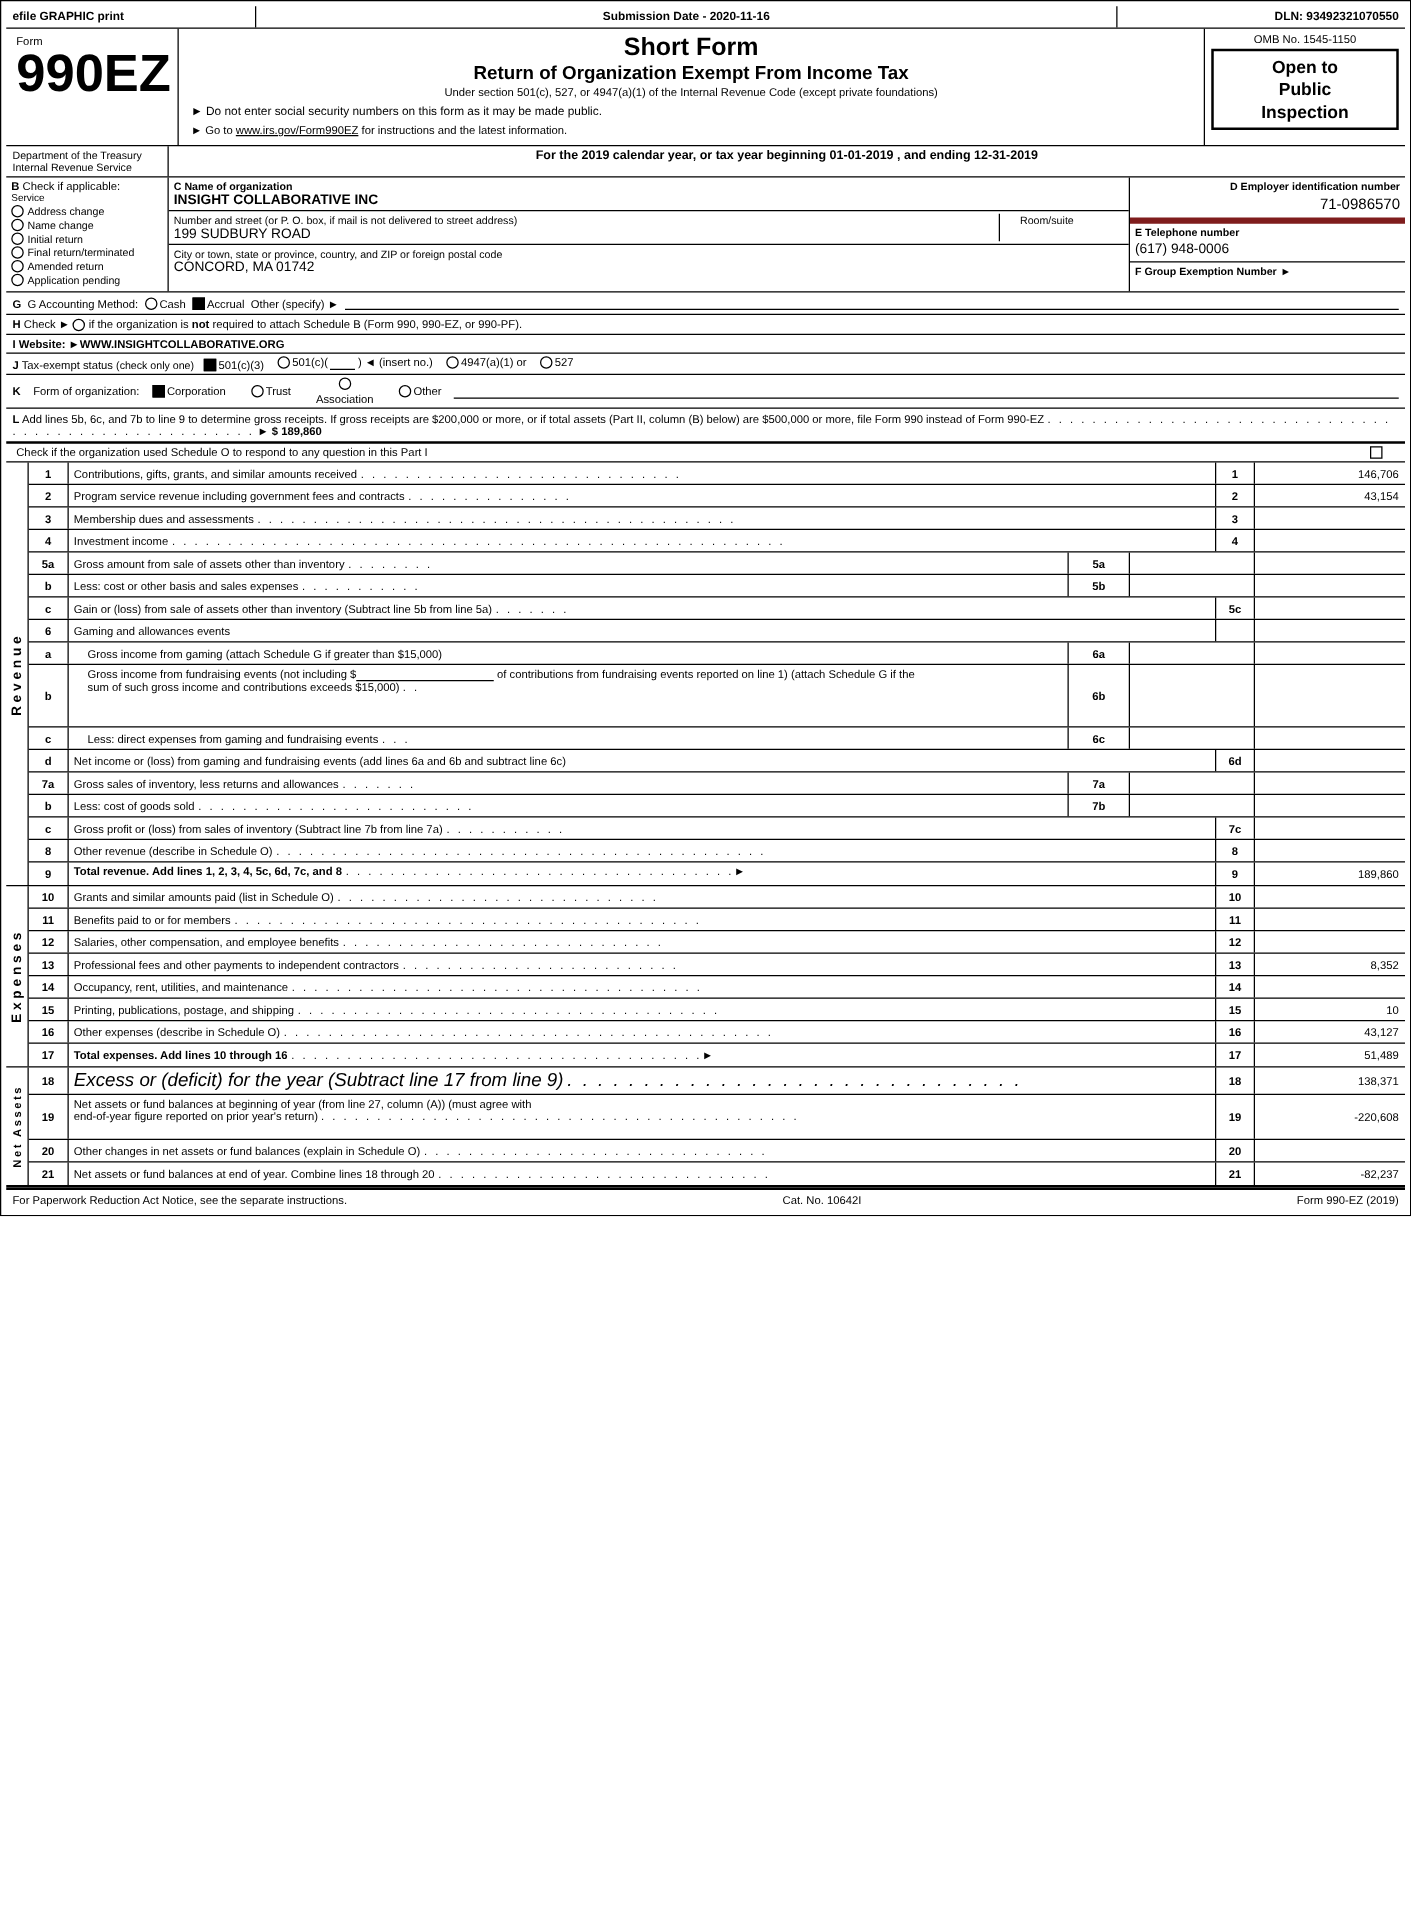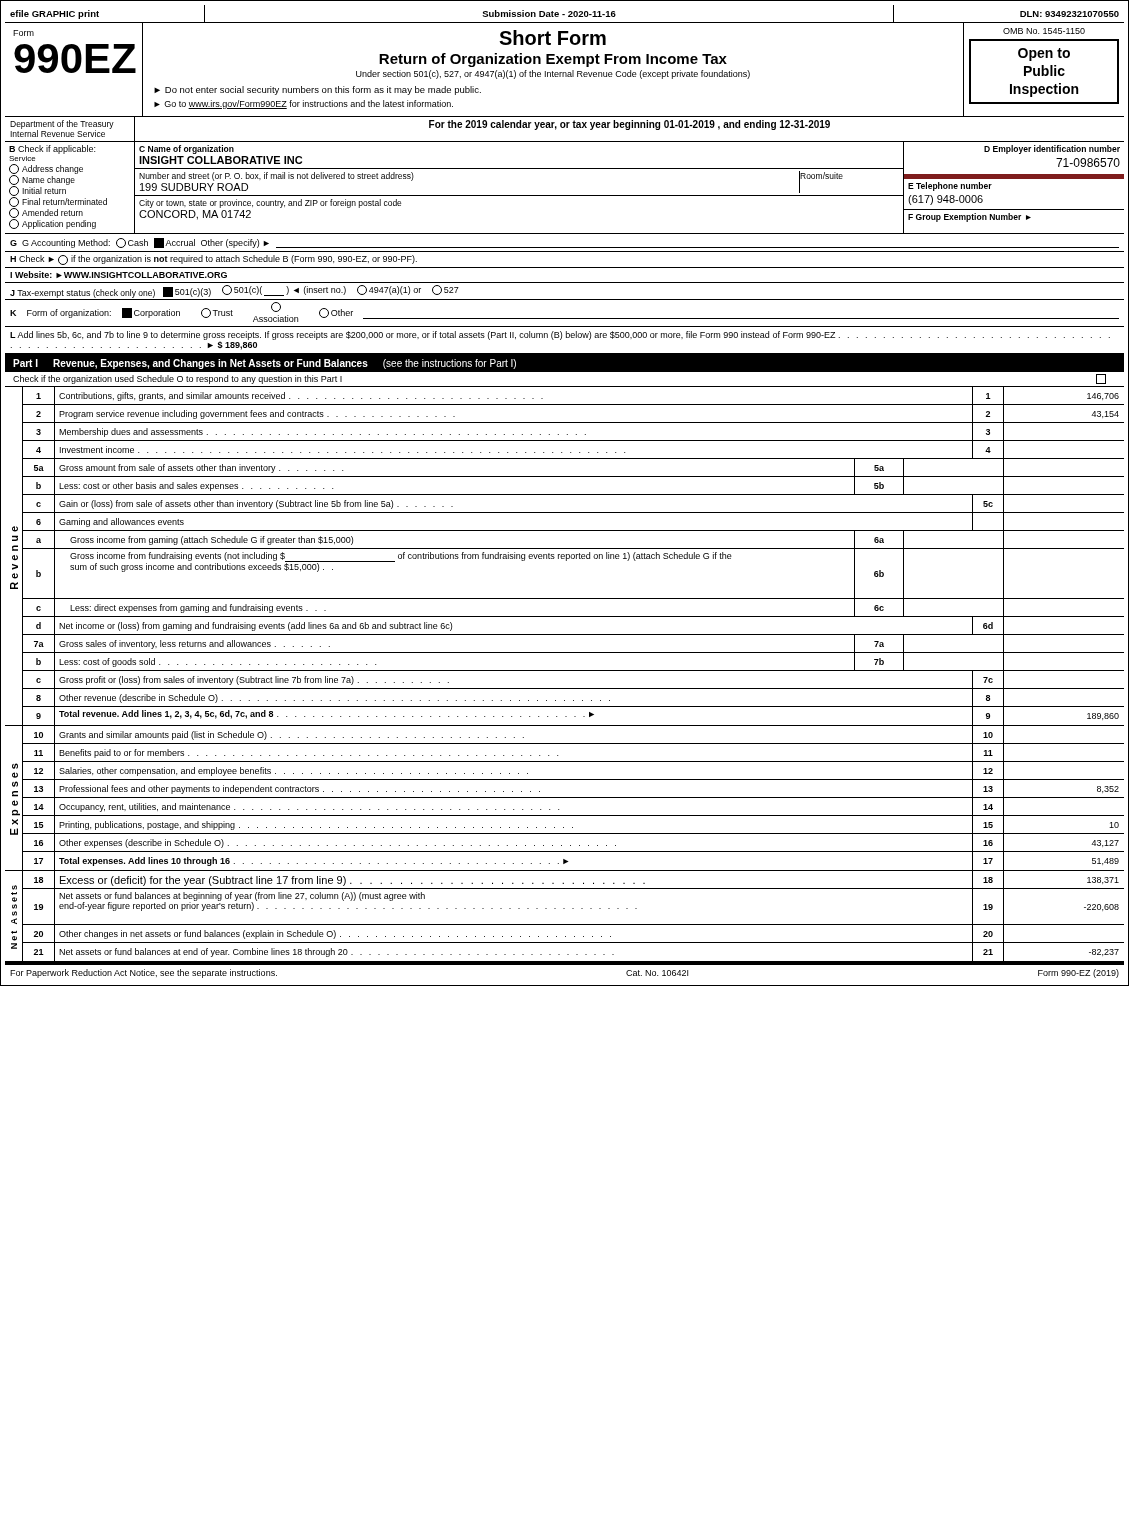--- a/index.html
+++ b/index.html
@@ -92,21 +92,21 @@
     <div style="flex:1; border-right:1px solid #000;">
       <div style="border-bottom:1px solid #000; padding:2px 4px;">
         <div style="font-size:8.5px; font-weight:bold;">C Name of organization</div>
         <div style="font-size:11px; font-weight:bold;">INSIGHT COLLABORATIVE INC</div>
       </div>
       <div style="border-bottom:1px solid #000; padding:2px 4px; display:flex; gap:10px;">
         <div style="flex:1;">
           <div style="font-size:8.5px;">Number and street (or P. O. box, if mail is not delivered to street address)</div>
           <div style="font-size:11px;">199 SUDBURY ROAD</div>
         </div>
-        <div style="flex:0 0 100px; border-left:1px solid #000; padding-left:0;">
+        <div style="flex:0 0 100px; border-left:1px solid #000; padding-left:16px;">
           <div style="font-size:8.5px;">Room/suite</div>
           <div style="font-size:11px;"></div>
         </div>
       </div>
       <div style="padding:2px 4px;">
         <div style="font-size:8.5px;">City or town, state or province, country, and ZIP or foreign postal code</div>
         <div style="font-size:11px;">CONCORD, MA  01742</div>
       </div>
     </div>
 
@@ -194,25 +194,20 @@
       <span class="radio-circle"></span>
       <span>Other</span>
     </span>
     <span style="border-bottom:1px solid #000; flex:1;">&nbsp;</span>
   </div>
 
   <div style="border-bottom:2px solid #000; padding:3px 5px; font-size:9px;">
     <span style="font-weight:bold;">L</span> Add lines 5b, 6c, and 7b to line 9 to determine gross receipts. If gross receipts are $200,000 or more, or if total assets (Part II, column (B) below) are $500,000 or more, file Form 990 instead of Form 990-EZ <span style="letter-spacing:2px;">. . . . . . . . . . . . . . . . . . . . . . . . . . . . . . . . . . . . . . . . . . . . . . . . . . . . .</span> ► <span style="font-weight:bold;">$ 189,860</span>
   </div>
 
-  <div style="background:#000; color:#fff; padding:3px 8px; font-size:10px; font-weight:bold; display:flex; gap:15px;">
-    <span>Part I</span>
-    <span>Revenue, Expenses, and Changes in Net Assets or Fund Balances</span>
-    <span style="font-weight:normal;">(see the instructions for Part I)</span>
-  </div>
 
   <div style="border-bottom:1px solid #000; padding:2px 8px; font-size:9px; display:flex; align-items:center; gap:20px; justify-content:space-between;">
     <span>Check if the organization used Schedule O to respond to any question in this Part I</span>
     <span class="sq-check" style="margin-right:10px;">&nbsp;</span>
   </div>
 
   <div style="display:flex; border-bottom:1px solid #000;">
     <div style="width:18px; border-right:1px solid #000; display:flex; align-items:center; justify-content:center;">
       <span style="writing-mode:vertical-rl; transform:rotate(180deg); font-weight:bold; font-size:11px; letter-spacing:3px;">Revenue</span>
     </div>
@@ -414,21 +409,21 @@
   </div>
 
   <div style="display:flex; border-bottom:2px solid #000;">
     <div style="width:18px; border-right:1px solid #000; display:flex; align-items:center; justify-content:center;">
       <span style="writing-mode:vertical-rl; transform:rotate(180deg); font-weight:bold; font-size:9px; letter-spacing:2px;">Net Assets</span>
     </div>
     <div style="flex:1;">
 
       <div style="display:flex; border-bottom:1px solid #000; min-height:18px;">
         <div style="width:32px; border-right:1px solid #000; display:flex; align-items:center; justify-content:center; font-weight:bold; font-size:9px;">18</div>
-        <div style="flex:1; padding:2px 4px; font-size:11px; display:flex; align-items:center;">Excess or (deficit) for the year (Subtract line 17 from line 9) <span style="letter-spacing:2px; margin-left:3px;">. . . . . . . . . . . . . . . . . . . . . . . . . . . . . .</span></div>
+        <div style="flex:1; padding:2px 4px; font-size:15px; display:flex; align-items:center;font-style:italic;">Excess or (deficit) for the year (Subtract line 17 from line 9) <span style="letter-spacing:2px; margin-left:3px;">. . . . . . . . . . . . . . . . . . . . . . . . . . . . . .</span></div>
         <div style="width:32px; border-left:1px solid #000; border-right:1px solid #000; display:flex; align-items:center; justify-content:center; font-size:9px; font-weight:bold;">18</div>
         <div style="width:120px; display:flex; align-items:center; justify-content:flex-end; padding-right:5px; font-size:9px;">138,371</div>
       </div>
 
       <div style="display:flex; border-bottom:1px solid #000; min-height:36px;">
         <div style="width:32px; border-right:1px solid #000; display:flex; align-items:center; justify-content:center; font-weight:bold; font-size:9px;">19</div>
         <div style="flex:1; padding:2px 4px; font-size:9px;">Net assets or fund balances at beginning of year (from line 27, column (A)) (must agree with<br>
           end-of-year figure reported on prior year's return) <span style="letter-spacing:2px;">. . . . . . . . . . . . . . . . . . . . . . . . . . . . . . . . . . . . . . . . . . .</span></div>
         <div style="width:32px; border-left:1px solid #000; border-right:1px solid #000; display:flex; align-items:center; justify-content:center; font-size:9px; font-weight:bold;">19</div>
         <div style="width:120px; display:flex; align-items:center; justify-content:flex-end; padding-right:5px; font-size:9px;">-220,608</div>

